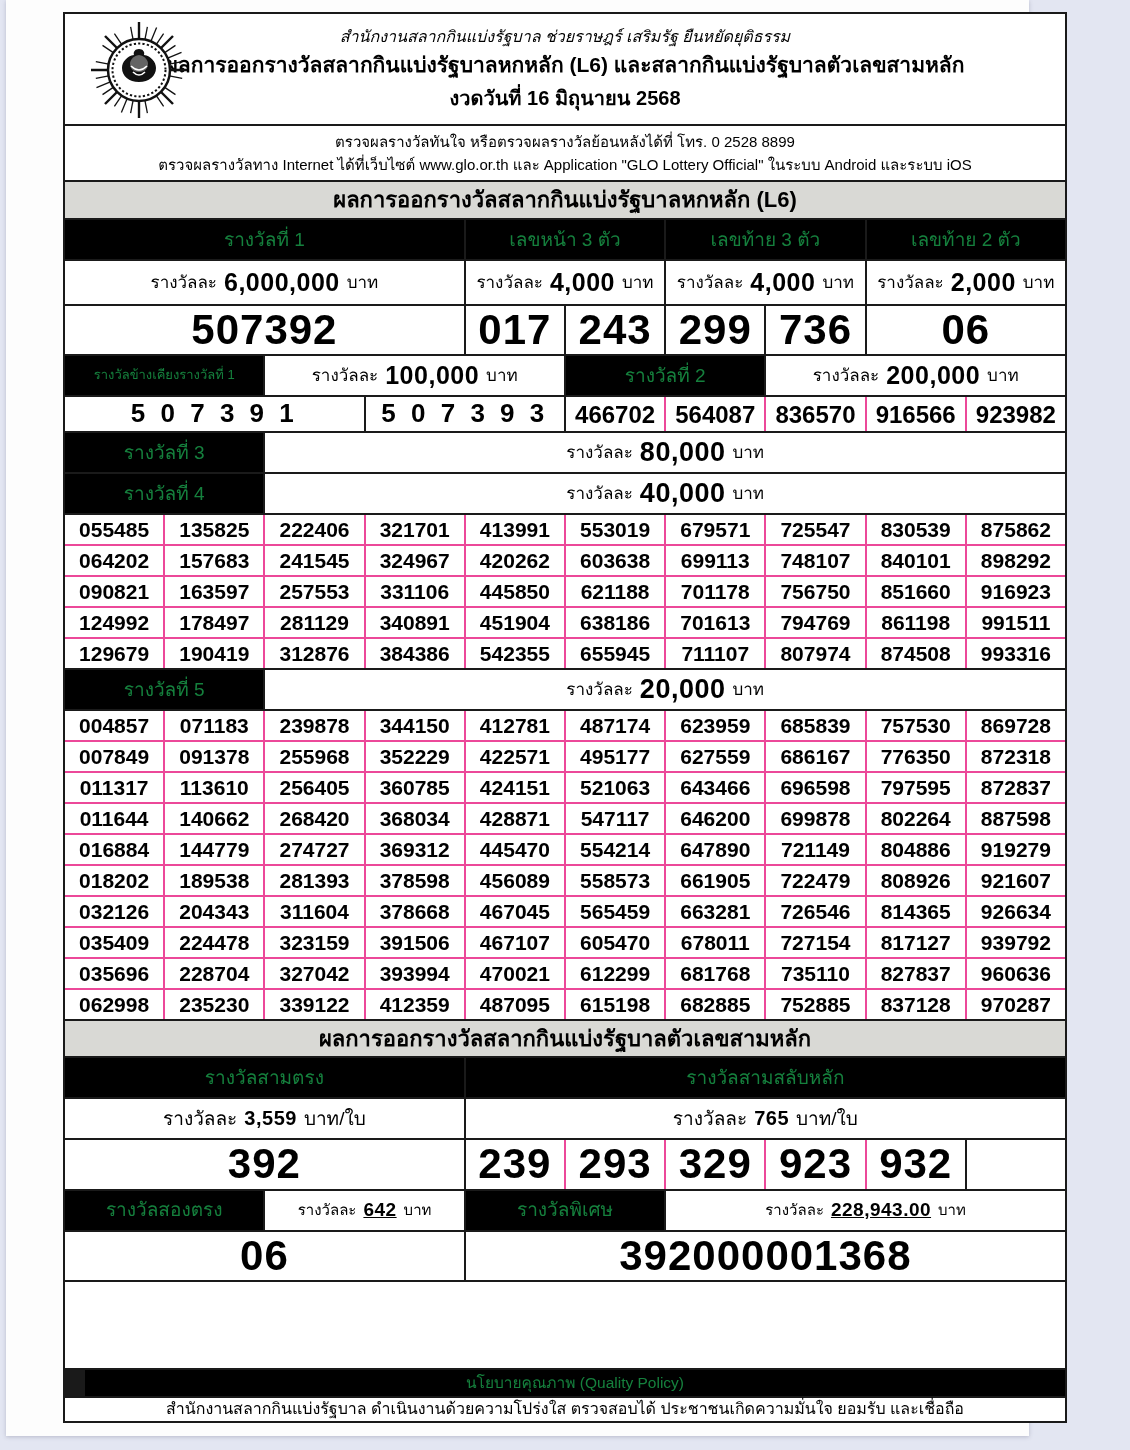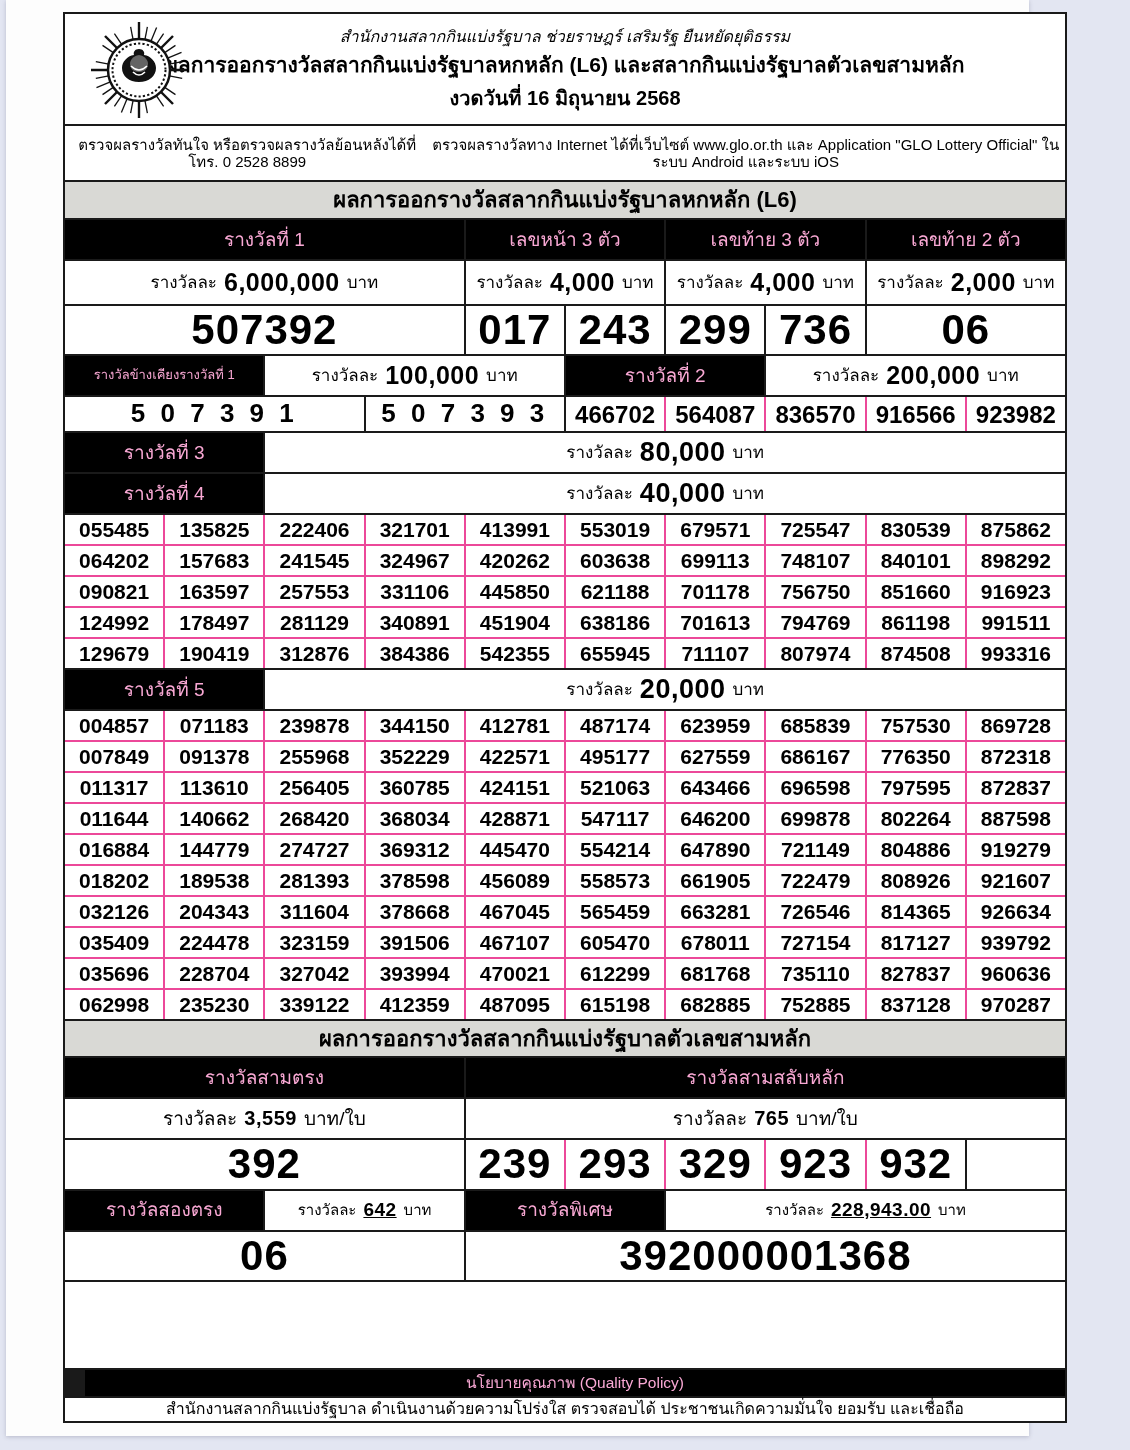--- a/index.html
+++ b/index.html
@@ -32,30 +32,30 @@
     display:flex;align-items:center;justify-content:center;
     text-align:center;
     min-height:28px;
     box-sizing:border-box;
     line-height:1.15;
   }
   .s2{grid-column:span 2}.s3{grid-column:span 3}.s4{grid-column:span 4}
   .s5{grid-column:span 5}.s6{grid-column:span 6}.s8{grid-column:span 8}
   .s10{grid-column:span 10}
   
-  .k{background:#000;color:#f9a8d4;font-size:19px;font-weight:500;}
+  .k{background:#000;color:#15803d;font-size:19px;font-weight:500;}
   
   .g{background:#d9d9d5;font-weight:bold;font-size:22px;min-height:36px;}
   
   .hdr{min-height:110px;position:relative;flex-direction:column;justify-content:center;gap:6px;padding:6px 0;}
   .hdr .tagline{font-style:italic;font-size:16px;}
   .hdr .title{font-weight:bold;font-size:21px;}
   .hdr .date{font-weight:bold;font-size:20px;margin-top:4px;}
   .logo{position:absolute;left:24px;top:6px;width:100px;height:100px;}
-  .contact{min-height:54px;gap:5px;font-size:15px;padding:4px 4px;}
+  .contact{min-height:54px;flex-direction:column;gap:5px;font-size:15px;padding:4px 4px;}
   
   .amt{font-size:17px;gap:7px;}
   .amt b{font-size:25px;font-weight:600;letter-spacing:.5px;text-align:center;}
   .amt-xl b{font-size:27px;}
   .amt-flat{font-size:19px;}
   .amt-flat b{font-size:20px;font-weight:600;}
   .amt-sm{font-size:15px;}
   .amt-sm b{font-size:19px;font-weight:600;text-decoration:underline;}
   
   .n-xl{font-size:42px;font-weight:bold;min-height:46px;letter-spacing:1px;}

